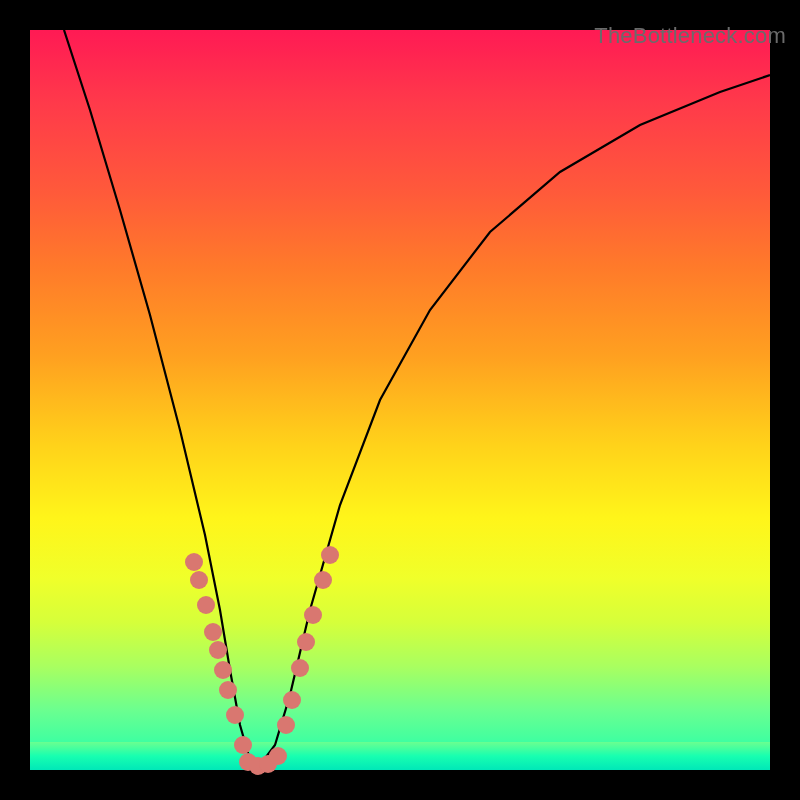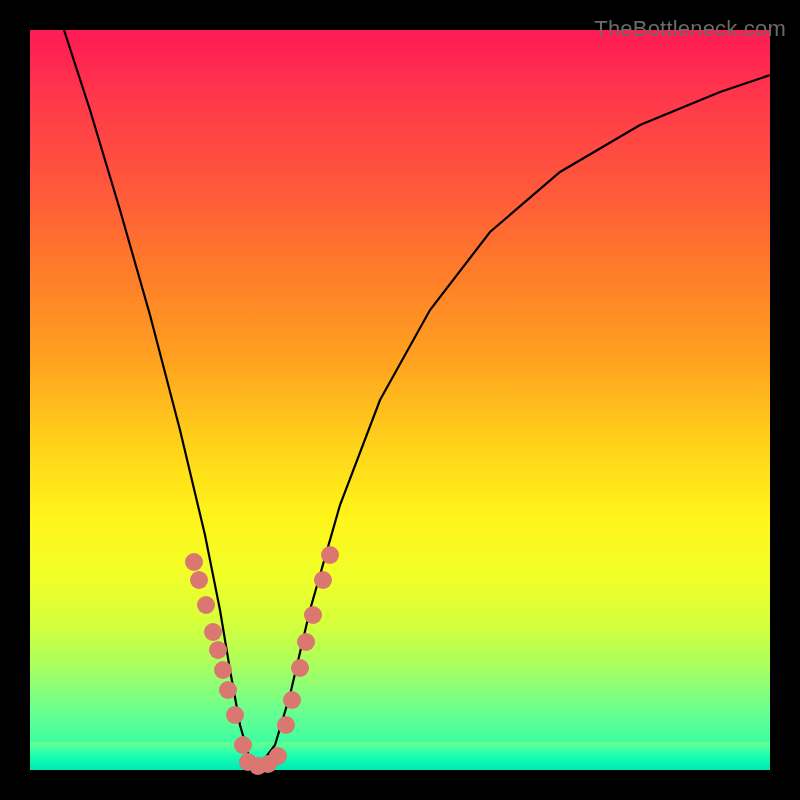--- a/index.html
+++ b/index.html
@@ -36,21 +36,21 @@
     bottom: 0;
     width: 100%;
     height: 28px;
     background: linear-gradient(to bottom,
       #6aff90 0%,
       #18ffb0 50%,
       #00e8b8 100%);
   }
   .watermark {
     position: absolute;
-    top: 16px;
+    top: 23px;
     right: 14px;
     font-family: Arial, Helvetica, sans-serif;
     font-size: 22px;
     color: #6b6b6b;
     letter-spacing: 0.2px;
     user-select: none;
   }
   .curve {
     position: absolute;
     left: 0;

